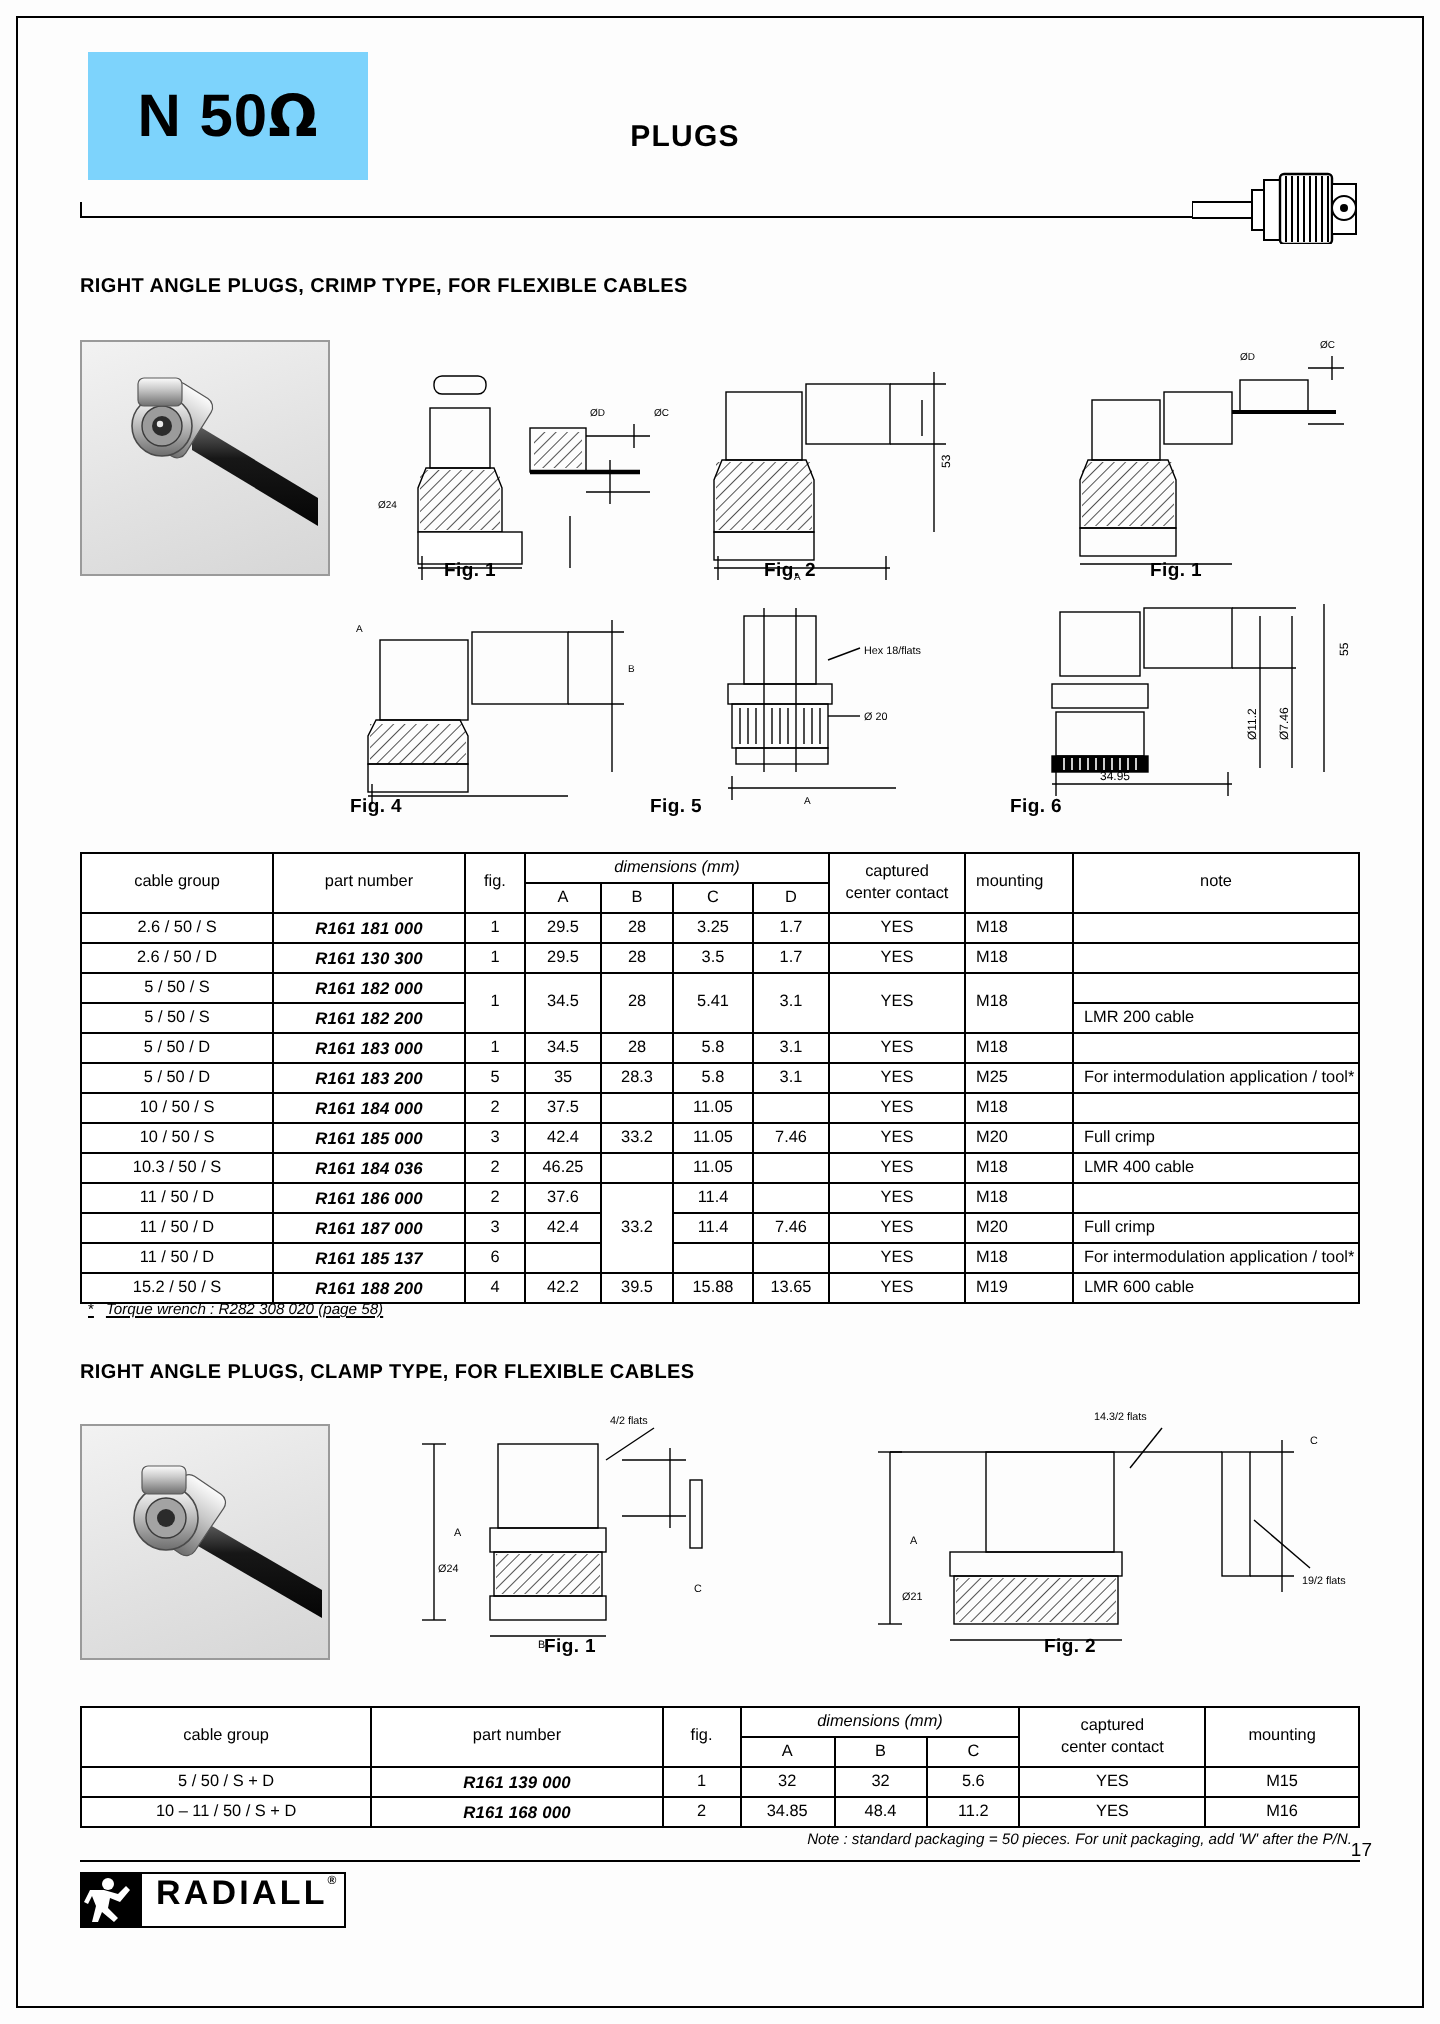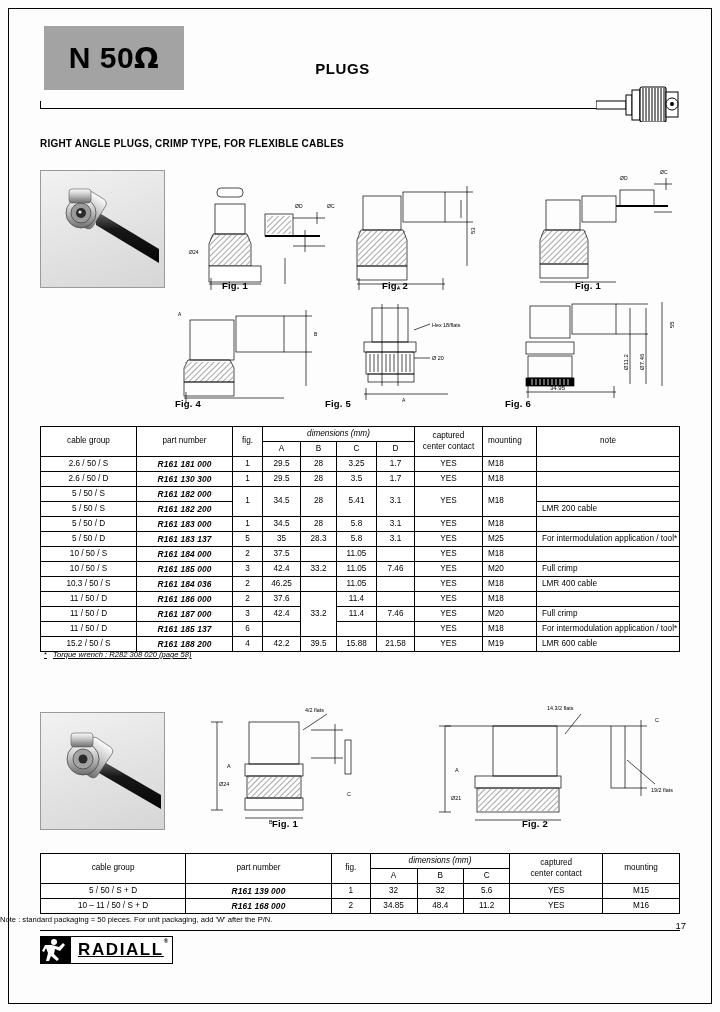--- a/index.html
+++ b/index.html
@@ -21,21 +21,21 @@
     position: absolute; left: 8px; top: 8px;
     width: 704px; height: 996px;
     border: 1px solid #000;
     pointer-events: none;
   }
 
   
   .hdr-badge {
     position: absolute; left: 44px; top: 26px;
     width: 140px; height: 64px;
-    background: #a3a3a3;
+    background: #7dd3fc;
     display: flex; align-items: center; justify-content: center;
   }
   .hdr-badge-text {
     font-size: 30px; font-weight: bold; letter-spacing: 0.5px;
     font-family: "Liberation Sans", sans-serif;
   }
   .hdr-badge-text .ohm { font-family: "DejaVu Sans", sans-serif; font-size: 29px; }
   .hdr-title {
     position: absolute; left: 0; top: 60px; width: 685px;
     text-align: center;
@@ -105,41 +105,40 @@
   .nob-b { border-bottom: 0 !important; }
 
   #table1 { left: 40px; top: 426px; width: 640px; }
   #table2 { left: 40px; top: 853px; width: 640px; }
 
   .footnote {
     position: absolute; font-size: 7.6px; font-style: italic; text-decoration: underline;
   }
   #fn1 { left: 44px; top: 650px; }
   #fn1 .star { font-style: normal; margin-right: 6px; }
-  #note2 { position: absolute; left: 0; top: 915px; width: 676px; text-align: left;
-           font-size: 7.6px; }
+  #note2 { position: absolute; left: 0; top: 915px; width: 676px; text-align: right;
+           font-size: 7.6px; font-style: italic; }
 
   
   .foot-rule {
     position: absolute; left: 40px; top: 930px; width: 640px; height: 0;
     border-top: 1.4px solid #000;
   }
   .logo {
     position: absolute; left: 40px; top: 936px;
     height: 28px; display: flex; align-items: stretch;
     border: 1px solid #000; background: #fff;
   }
   .logo-mark {
     width: 30px; background: #000; position: relative;
   }
   .logo-word {
-    padding: 0 8px 0 7px; display: flex; align-items: center;
+    padding: 0 8px 0 7px; display: flex; 
     font-size: 17px; font-weight: bold; letter-spacing: 1.6px;
     position: relative;
-    text-decoration: underline;
   }
   .logo-tm { position: absolute; right: 2px; top: 1px; font-size: 6px; font-weight: bold; }
   .page-num {
     position: absolute; right: 34px; top: 920px;
     font-size: 9.5px; font-weight: normal;
   }
 </style>
 </head>
 <body>
 
@@ -417,21 +416,21 @@
         <td>34.5</td>
         <td>28</td>
         <td>5.8</td>
         <td>3.1</td>
         <td>YES</td>
         <td class="lt">M18</td>
         <td class="thick-r lt"></td>
       </tr>
       <tr>
         <td class="thick-l">5 / 50 / D</td>
-        <td class="pn">R161 183 137</td>
+        <td class="pn">R161 183 200</td>
         <td>5</td>
         <td>35</td>
         <td>28.3</td>
         <td>5.8</td>
         <td>3.1</td>
         <td>YES</td>
         <td class="lt">M25</td>
         <td class="thick-r lt">For intermodulation application / tool*</td>
       </tr>
       <tr>
@@ -504,32 +503,33 @@
         <td class="lt">M18</td>
         <td class="thick-r lt">For intermodulation application / tool*</td>
       </tr>
       <tr>
         <td class="thick-top thick-bot thick-l">15.2 / 50 / S</td>
         <td class="thick-top thick-bot pn">R161 188 200</td>
         <td class="thick-top thick-bot">4</td>
         <td class="thick-top thick-bot">42.2</td>
         <td class="thick-top thick-bot">39.5</td>
         <td class="thick-top thick-bot">15.88</td>
-        <td class="thick-top thick-bot">21.58</td>
+        <td class="thick-top thick-bot">13.65</td>
         <td class="thick-top thick-bot">YES</td>
         <td class="thick-top thick-bot lt">M19</td>
         <td class="thick-top thick-bot thick-r lt">LMR 600 cable</td>
       </tr>
     </tbody>
   </table>
 
   <div class="footnote" id="fn1">
     <span class="star">*</span><span>Torque wrench : R282 308 020 (page 58)</span>
   </div>
 
+  <div class="sec-head" id="sec2">RIGHT ANGLE PLUGS, CLAMP TYPE, FOR FLEXIBLE CABLES</div>
 
   <div class="photo" id="photo2">
     <svg width="125" height="118" viewBox="0 0 125 118">
       <path d="M58 46 L120 82 L120 96 L58 60 Z" fill="url(#cbl)"></path>
       <rect x="40" y="26" width="26" height="36" rx="5" transform="rotate(34 52 44)" fill="url(#mtl)" stroke="#555" stroke-width="0.6"></rect>
       <circle cx="42" cy="46" r="16" fill="url(#mtl)" stroke="#4a4a4a" stroke-width="0.8"></circle>
       <circle cx="42" cy="46" r="10" fill="#a3a3a3" stroke="#3a3a3a" stroke-width="0.7"></circle>
       <circle cx="42" cy="46" r="4.5" fill="#2b2b2b"></circle>
       <rect x="30" y="20" width="22" height="14" rx="3" fill="url(#mtl)" stroke="#5a5a5a" stroke-width="0.6"></rect>
     </svg>

